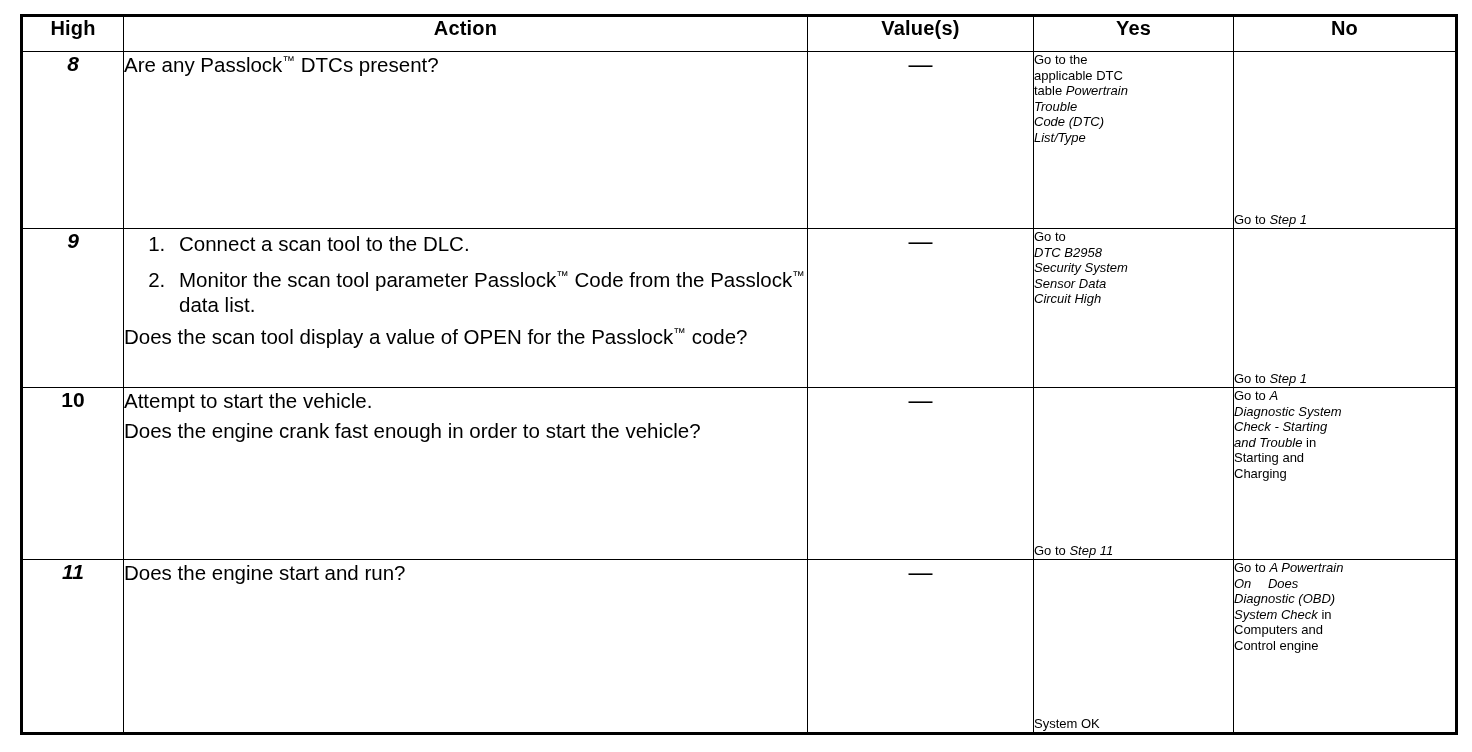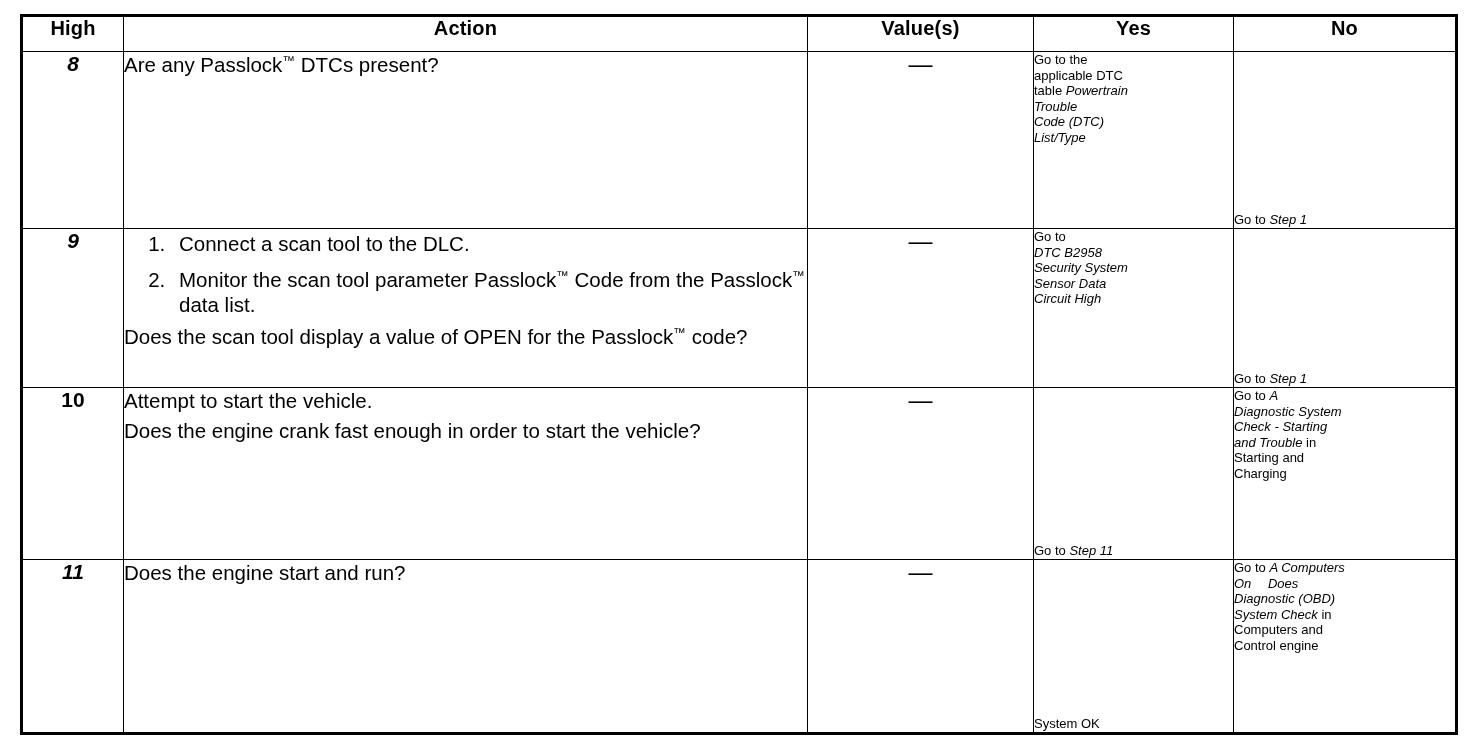--- a/index.html
+++ b/index.html
@@ -256,21 +256,21 @@
         <td class="value-cell">
           <span class="dash">—</span>
         </td>
 
         <td class="yn-cell bottom">
           <span class="rom">System OK</span>
         </td>
 
         <td class="yn-cell top">
           <span class="stack">
-            <span><span class="rom">Go to </span><span class="ital">A Computers</span></span>
+            <span><span class="rom">Go to </span><span class="ital">A Powertrain</span></span>
             <span class="ital">On  Does</span>
             <span class="ital">Diagnostic (OBD)</span>
             <span><span class="ital">System Check</span><span class="rom"> in </span></span>
             <span class="rom">Computers and</span>
             <span class="rom">Control engine</span>
           </span>
         </td>
       </tr>
 
     </tbody>

